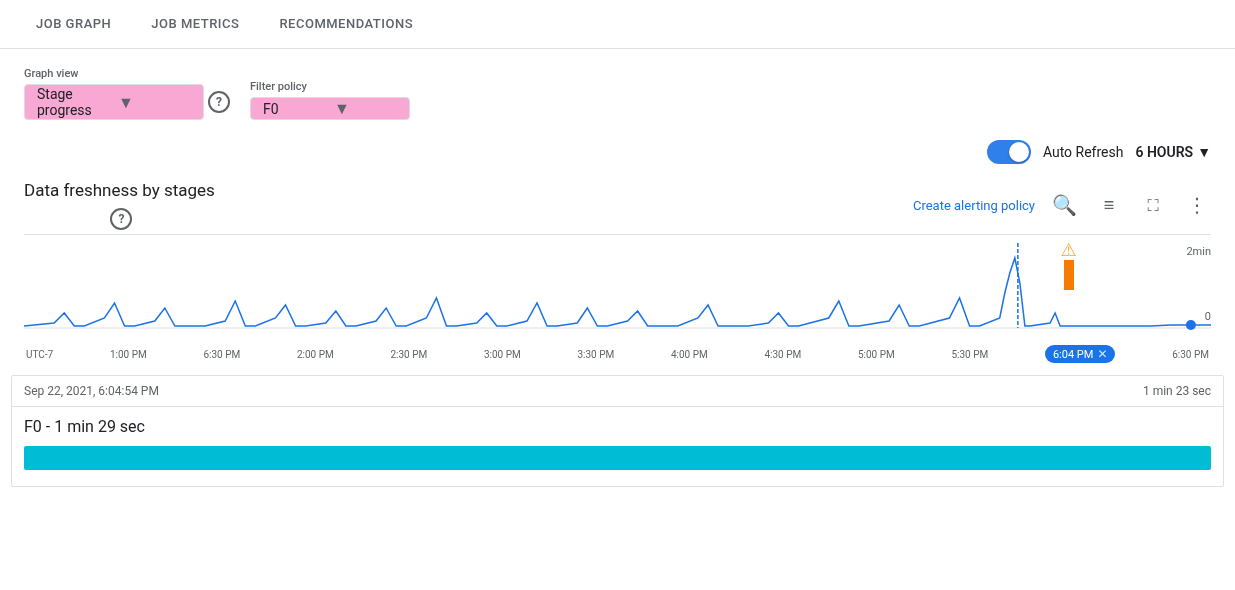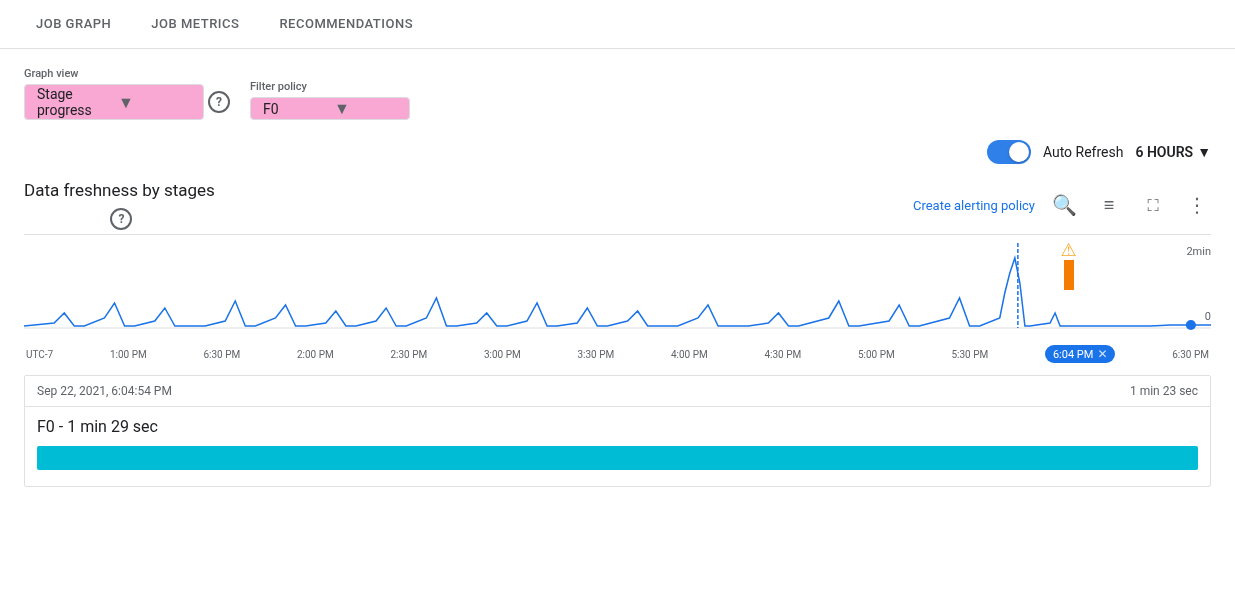--- a/index.html
+++ b/index.html
@@ -231,21 +231,21 @@
       gap: 4px;
     }
     .time-bubble .close-x {
       cursor: pointer;
       font-size: 12px;
       opacity: 0.8;
     }
 
     
     .detail-section {
-      margin: 12px 24px 0;
+      margin: 12px 11px 0;
       border: 1px solid #e0e0e0;
       border-radius: 2px;
     }
     .detail-header {
       display: flex;
       justify-content: space-between;
       align-items: center;
       padding: 8px 12px;
       border-bottom: 1px solid #e0e0e0;
       font-size: 12px;

